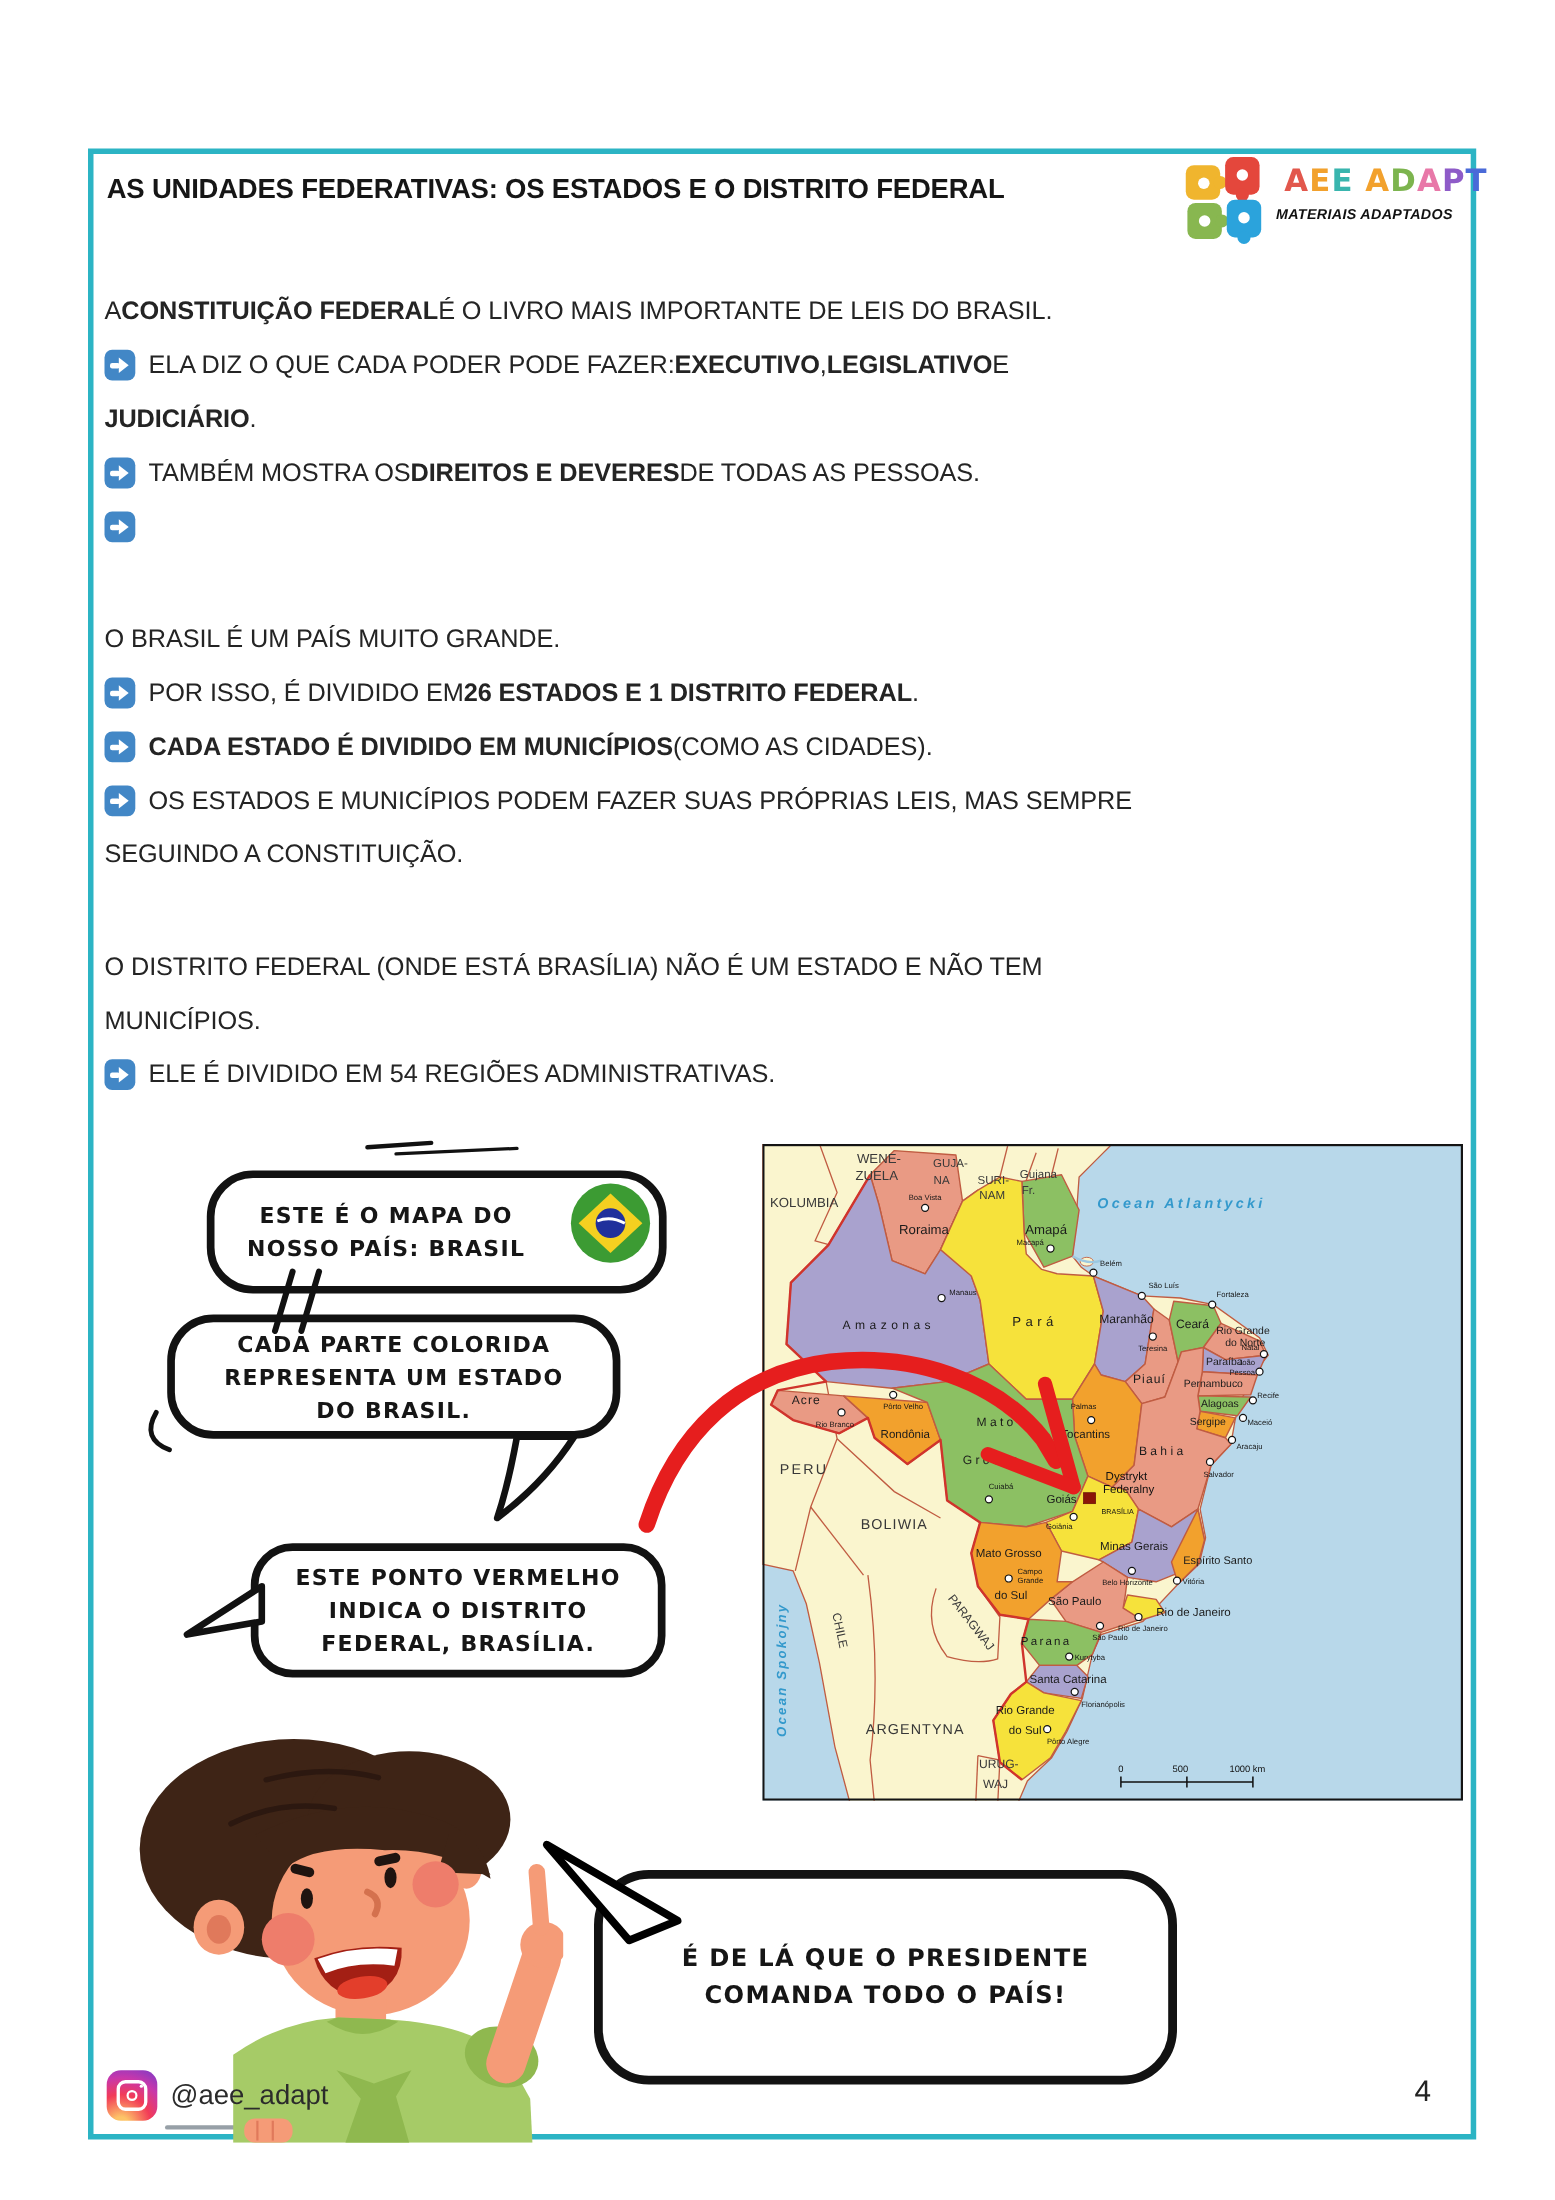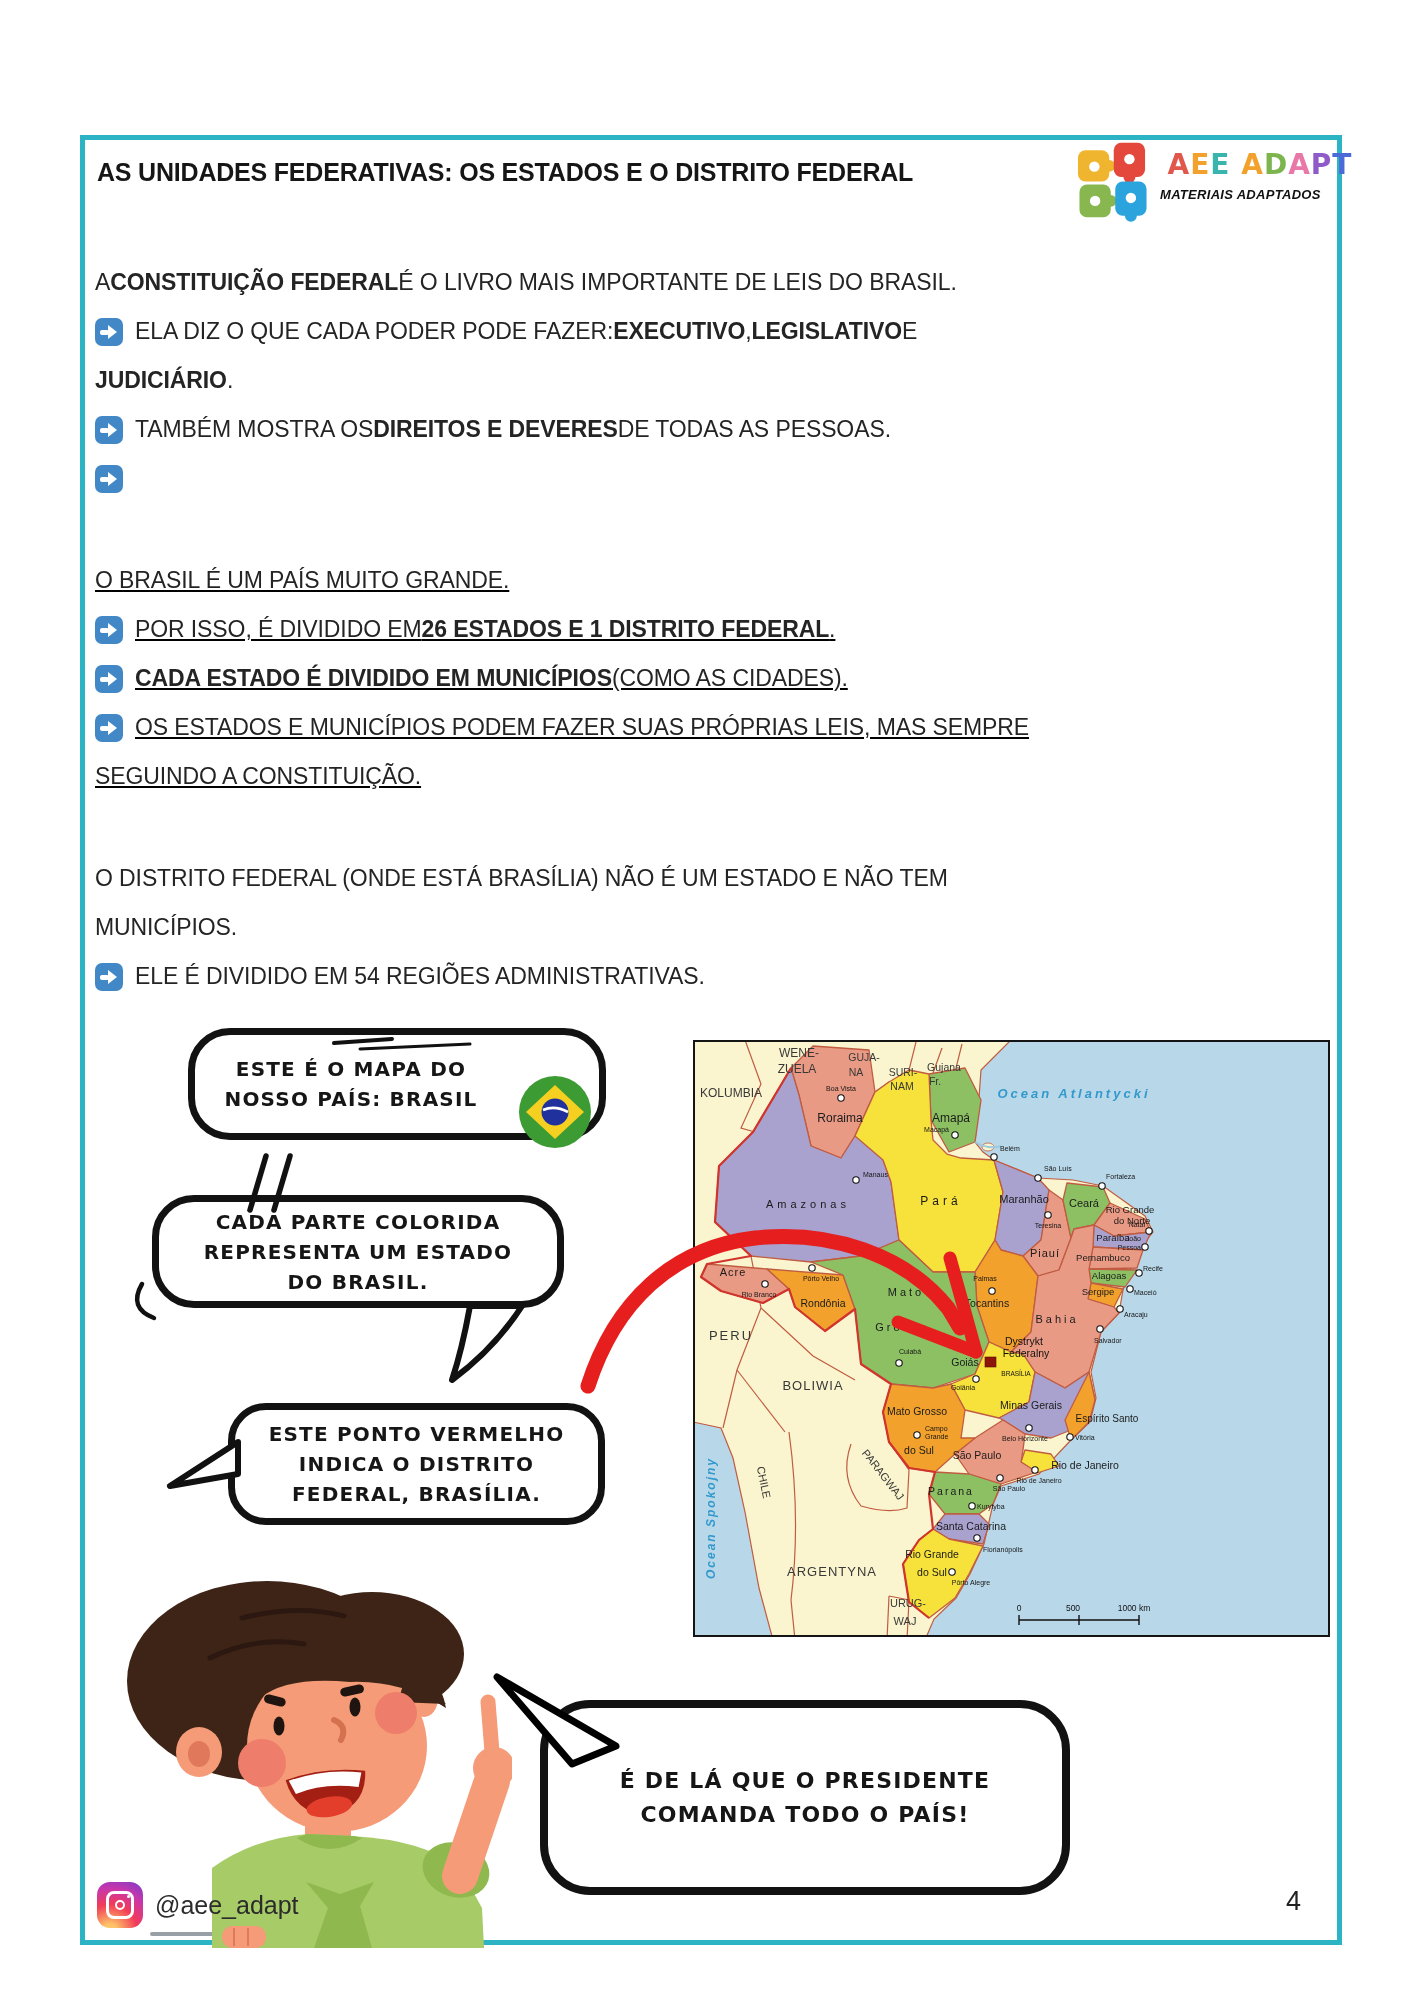--- a/index.html
+++ b/index.html
@@ -13,35 +13,35 @@
   .logo{position:absolute;left:1072px;top:94px;width:260px;height:100px;z-index:2;}
   .logo-puzzle{position:absolute;left:0;top:0;}
   .logo-text{position:absolute;left:88px;top:14px;width:200px;}
   .logo-title{font-size:28px;font-weight:800;letter-spacing:1px;white-space:nowrap;
               font-family:"DejaVu Sans",sans-serif;text-align:center;}
   .logo-subtitle{margin-top:6px;font-size:13px;font-weight:700;font-style:italic;color:#111;
                  letter-spacing:0.3px;white-space:nowrap;}
 
   
   .paragraph{position:absolute;left:95px;z-index:2;}
-  #para-1{top:218px;} #para-2{top:516px;text-decoration:underline;} #para-3{top:814px;}
+  #para-1{top:218px;} #para-2{top:516px;} #para-3{top:814px;}
   .text-line{display:flex;align-items:center;height:49px;font-size:23px;color:#242424;
              white-space:nowrap;letter-spacing:-0.1px;}
   .text-line b{font-weight:700;}
   .bullet-icon{flex:0 0 auto;width:28px;height:28px;border-radius:7px;margin-right:12px;position:relative;}
   .bullet-icon::before{content:'';position:absolute;left:5px;top:12px;width:9px;height:5px;background:#fff;border-radius:2px;}
   .bullet-icon::after{content:'';position:absolute;left:13px;top:7px;width:0;height:0;
       border-top:7px solid transparent;border-bottom:7px solid transparent;border-left:9px solid #fff;}
 
   
   .bubble{position:absolute;background:#fff;border:7px solid #121212;border-radius:42px;z-index:4;
           display:flex;flex-direction:column;justify-content:center;align-items:center;}
   .bubble-line{font-family:"DejaVu Sans",sans-serif;font-weight:700;font-size:20px;letter-spacing:1.2px;
                color:#161616;text-align:center;line-height:30px;white-space:nowrap;}
-  #bubble-map-intro{left:188px;top:988px;width:404px;height:98px;}
+  #bubble-map-intro{left:188px;top:1024px;width:404px;height:98px;}
   #bubble-map-intro .bubble-inner{padding-right:92px;}
   #bubble-colored-parts{left:152px;top:1155px;width:398px;height:99px;}
   #bubble-red-dot{left:228px;top:1363px;width:363px;height:108px;border-radius:38px;}
   #bubble-president{left:540px;top:1660px;width:514px;height:179px;border-width:8px;border-radius:50px;}
   #bubble-president .bubble-line{font-size:22px;line-height:34px;}
   .flag-badge{position:absolute;left:517px;top:1034px;z-index:5;}
 
   
   .map{position:absolute;left:693px;top:1000px;width:637px;height:597px;z-index:1;}
 

